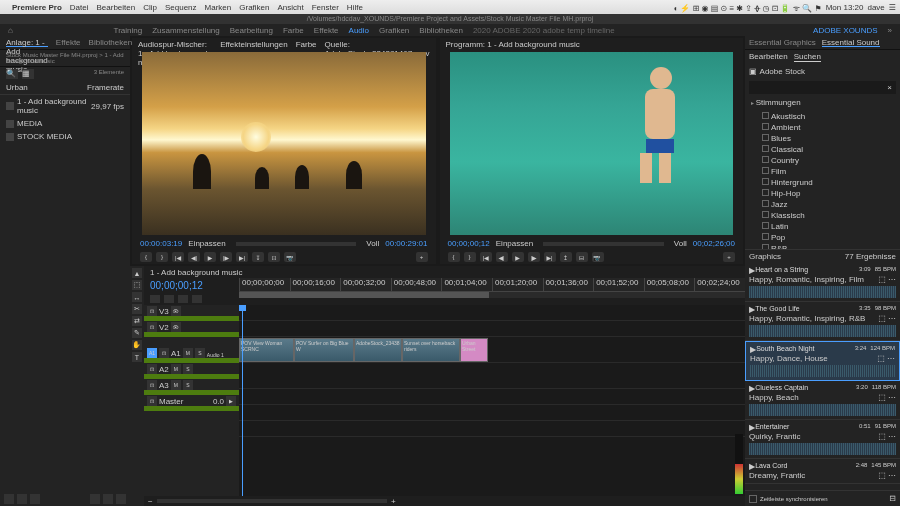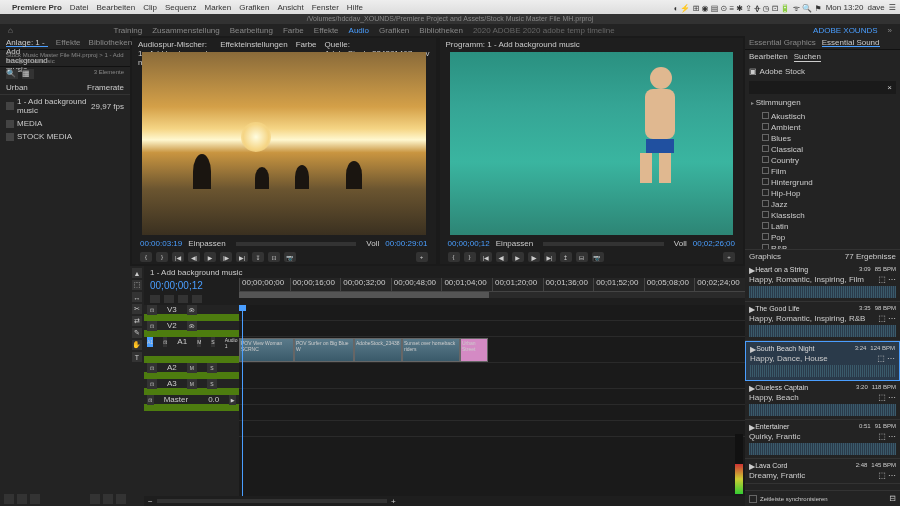--- a/index.html
+++ b/index.html
@@ -44,21 +44,21 @@
 .tlhdr{height:12px;font-size:7px;padding:2px 6px;color:#999}
 .tltc{font-size:10px;color:#4a9eff;padding:2px 6px}
 .tlctrl{display:flex;gap:4px;padding:2px 6px}
 .tlctrl span{width:10px;height:8px;background:#333}
 .tlruler{height:14px;background:#252525;display:flex;font-size:5.5px;color:#888;border-bottom:1px solid #444;position:relative}
 .tlruler span{flex:1;border-left:1px solid #444;padding-left:2px}
 .playhead{position:absolute;left:285px;top:0;bottom:0;width:1px;background:#4a9eff;z-index:5}
 .playhead::before{content:"";position:absolute;top:0;left:-3px;width:7px;height:6px;background:#4a9eff}
 .tracks{flex:1;display:flex;position:relative}
 .trkheads{width:95px;background:#232323}
-.trkh{height:16px;border-bottom:7px solid #4d7c0f;display:flex;align-items:flex-start;padding:0 3px;gap:10px;font-size:6px}
+.trkh{height:16px;border-bottom:5px solid #4d7c0f;display:flex;align-items:flex-end;padding:0 3px;gap:2px;font-size:6px}
 .trkh .btn{width:10px;height:10px;background:#333;display:flex;align-items:center;justify-content:center;font-size:5px}
 .trkcontent{flex:1;background:#1a1a1a;position:relative}
 .trkrow{height:16px;border-bottom:1px solid #2a2a2a;position:relative}
 .clip{position:absolute;top:1px;height:14px;border:1px solid #666;font-size:5px;overflow:hidden;padding:1px}
 .vc{background:linear-gradient(#5a7a8a,#3a5a6a)}
 .pc{background:#d48ac4}
 .rightcol{width:155px;background:#232323;display:flex;flex-direction:column;font-size:7px}
 .rtabs{height:14px;display:flex;gap:6px;padding:2px 4px;border-bottom:1px solid #111}
 .rtabs span{color:#888}
 .rtabs .sel{color:#ccc;border-bottom:1px solid #4a9eff}

